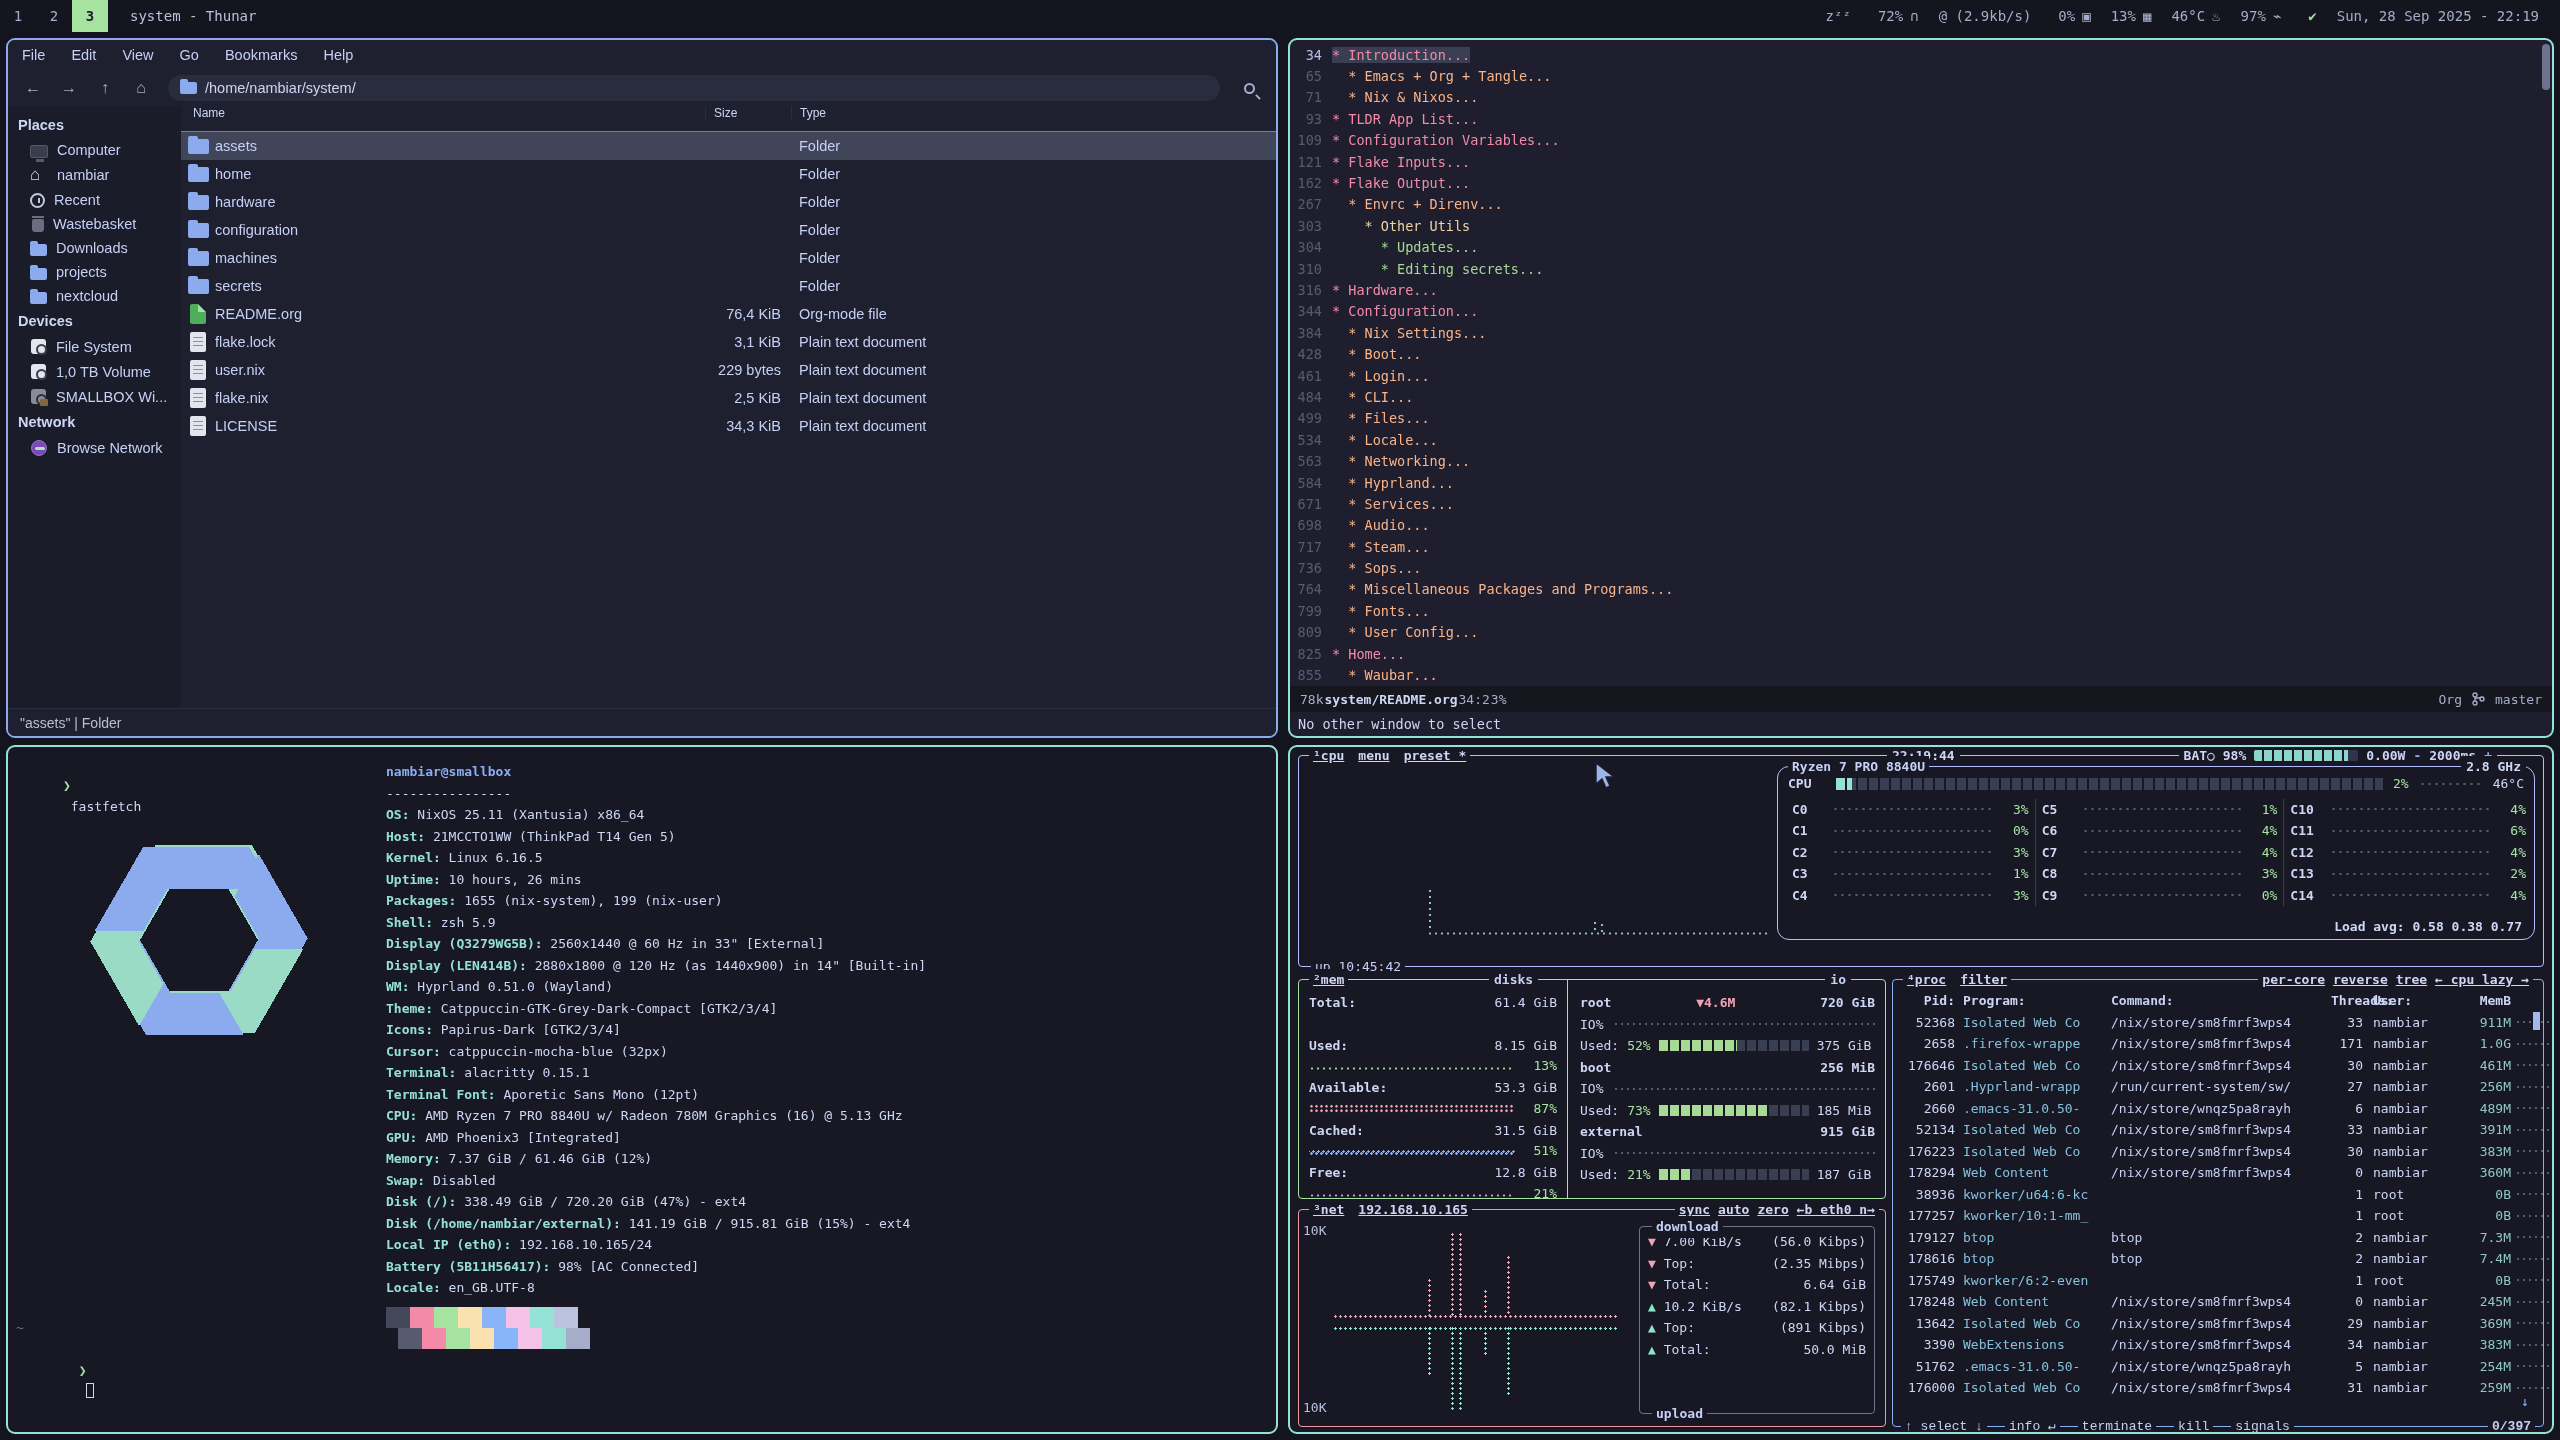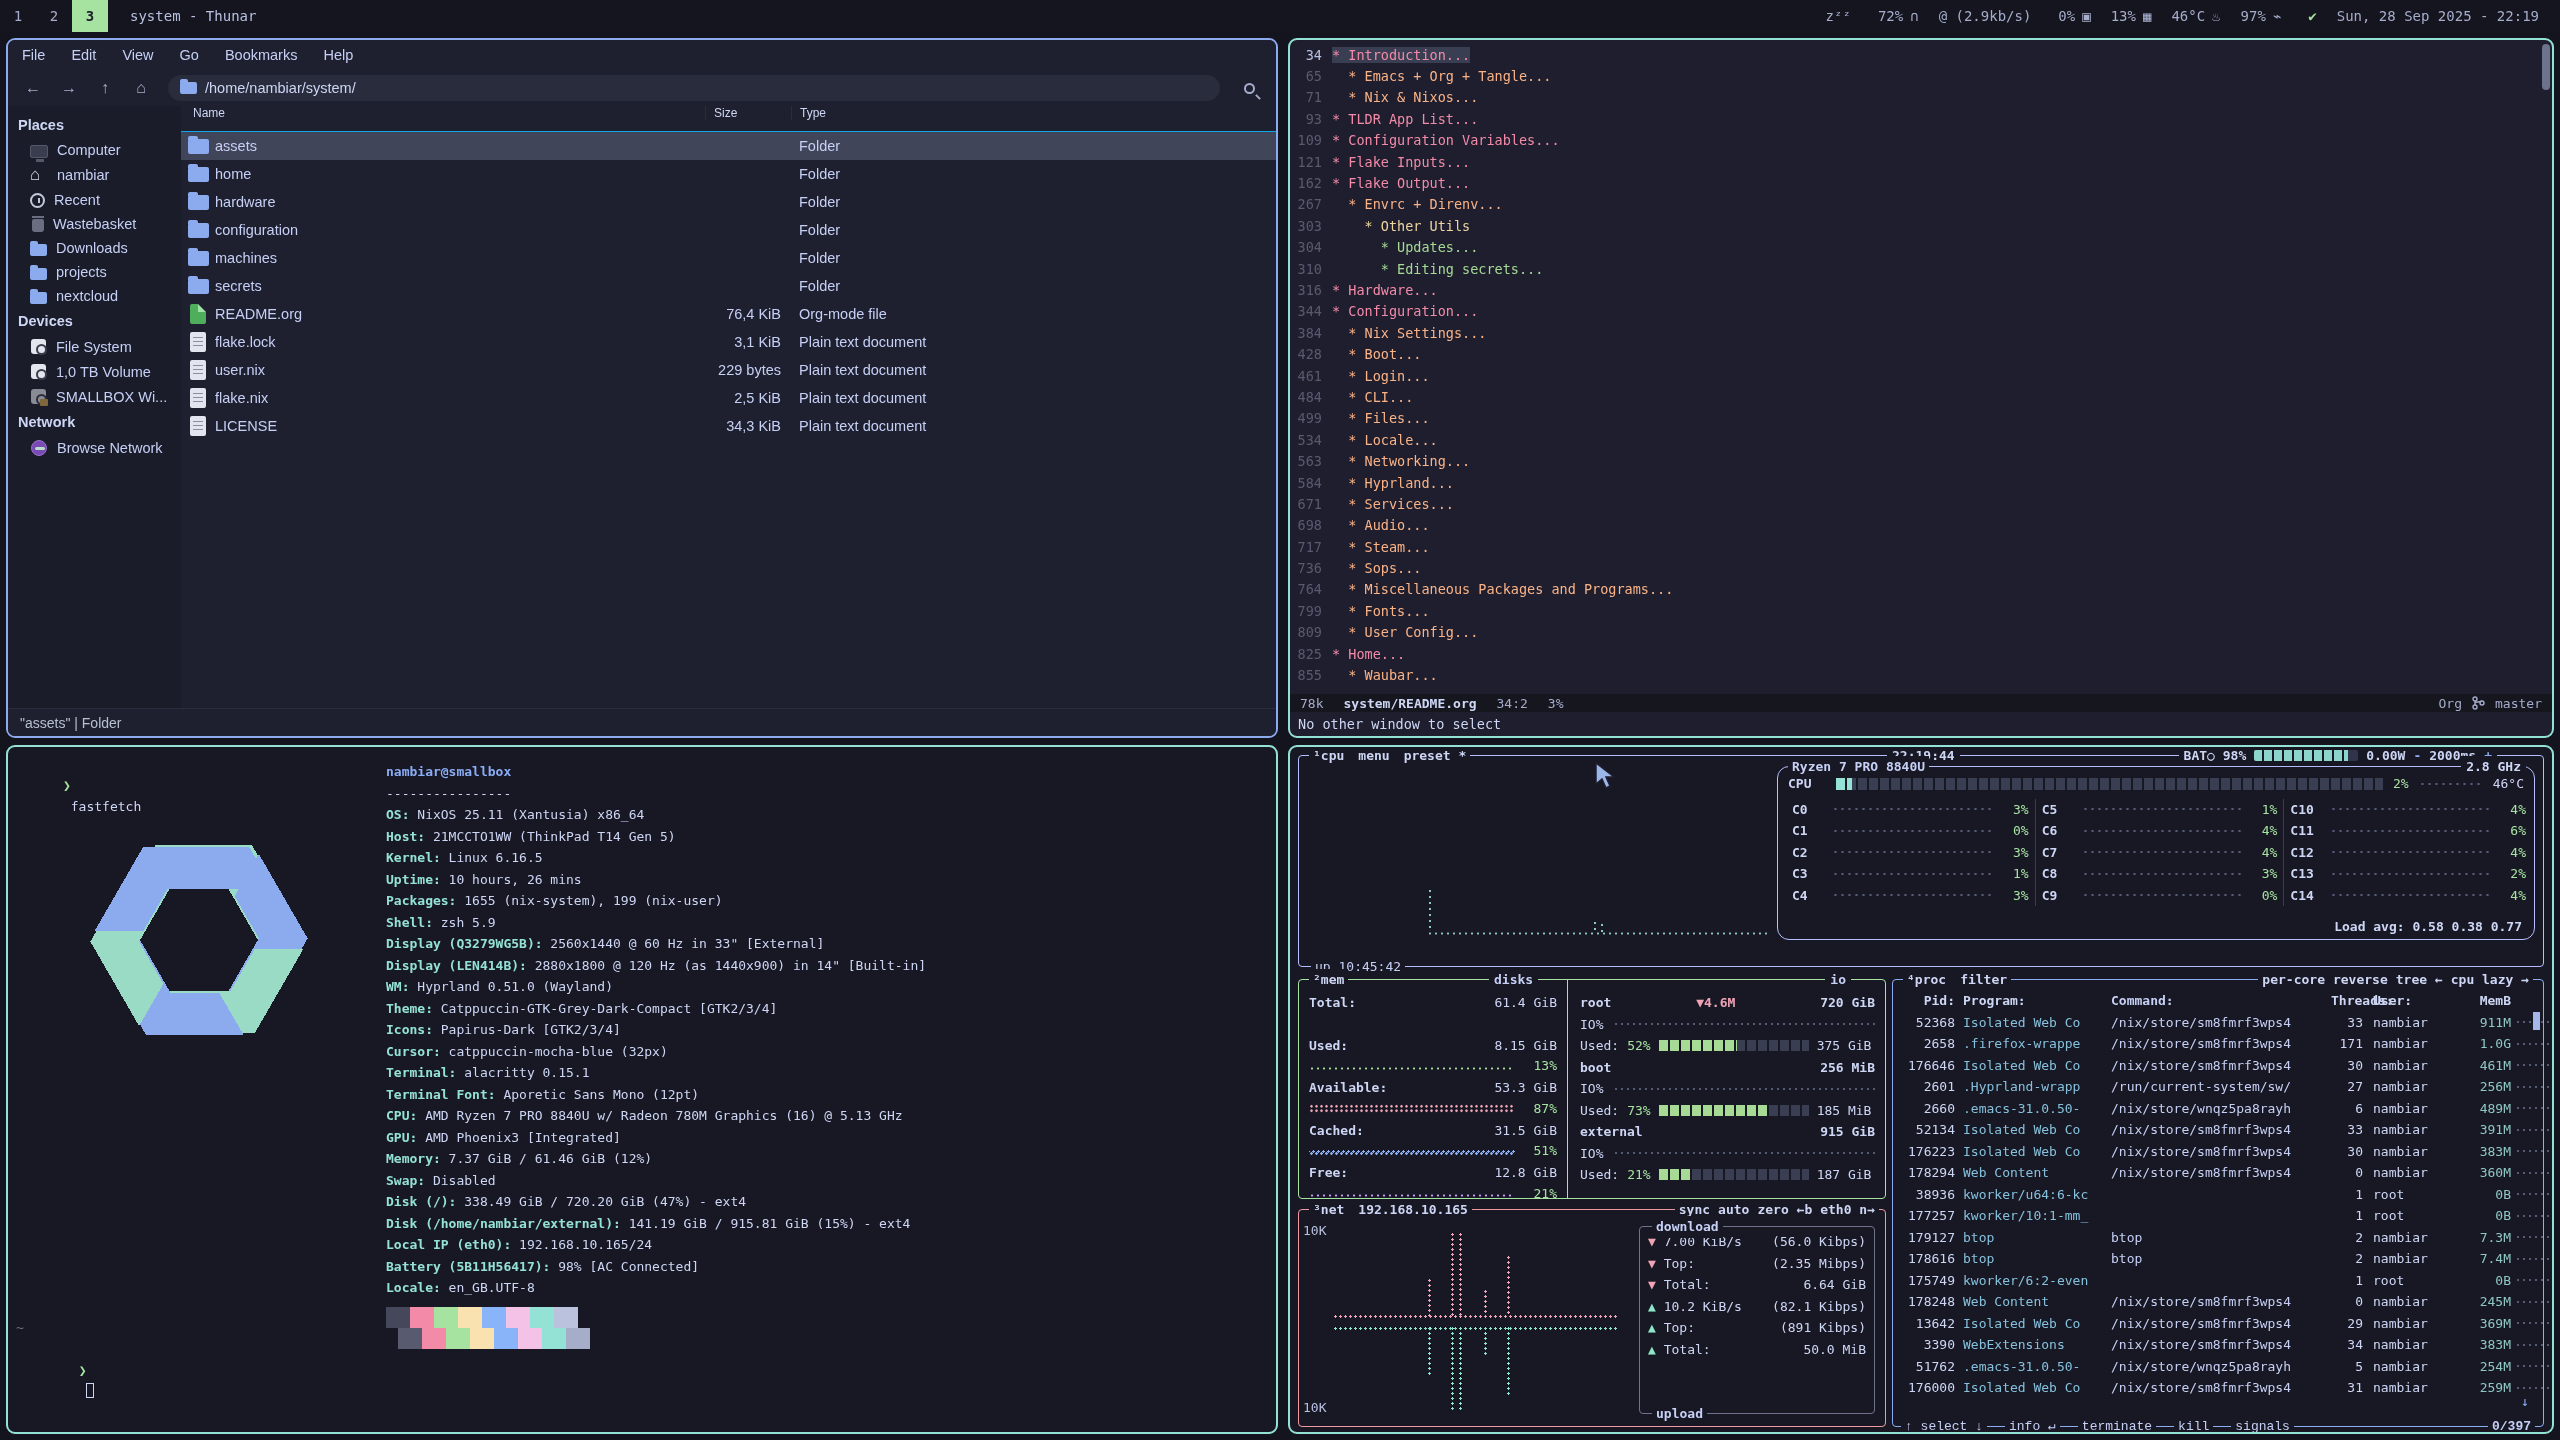--- a/index.html
+++ b/index.html
@@ -94,22 +94,22 @@
   
   .emacs { left:1288px; top:38px; width:1266px; height:700px; background:#1e1e2e;
     font-size:13.5px; color:#cdd6f4; }
   .buf { position:absolute; top:4px; left:0; right:12px; }
   .eline { height:21.4px; display:flex; white-space:pre; align-items:center; }
   .lnum { width:42px; flex:none; text-align:right; color:#585b70; padding-right:10px; }
   .lnum.cur { color:#b8c0e0; }
   .ltext.l1 { color:#f38ba8; } .ltext.l2 { color:#fab387; }
   .ltext.l3 { color:#eed49f; } .ltext.l4 { color:#a6da95; }
   .ltext.hl { background:#3a3e53; }
-  .modeline { position:absolute; left:0; right:0; bottom:24px; height:18px; background:#16161f;
-    display:flex; align-items:center; padding:0 10px; color:#a5adcb; font-size:13px; gap:20px; }
+  .modeline { position:absolute; left:0; right:0; bottom:24px; height:26px; background:#16161f;
+    display:flex; align-items:center; padding:0 10px; color:#a5adcb; font-size:13px; gap:1px; }
   .ml-file { color:#cdd6f4; font-weight:bold; }
   .ml-right { margin-left:auto; display:flex; gap:10px; align-items:center; }
   .echo { position:absolute; left:0; right:0; bottom:0; height:24px; display:flex;
     align-items:center; padding:0 8px; color:#cdd6f4; font-size:13.5px; }
   .escroll { position:absolute; right:2px; top:4px; width:8px; height:46px;
     background:#6e738d; border-radius:4px; }
 
   
   .term { left:6px; top:745px; width:1272px; height:689px; background:#181825;
     font-size:13px; color:#cdd6f4; line-height:21.5px; }
@@ -139,21 +139,21 @@
   .box-cpu { left:8px; top:8px; right:8px; height:212px; border-color:#b4befe; }
   .box-md  { left:8px; top:232px; width:588px; height:220px; border-color:#a6e3a1; }
   .box-net { left:8px; top:462px; width:588px; height:218px; border-color:#ee99a0; }
   .box-proc{ left:602px; top:232px; right:8px; height:448px; border-color:#8aadf4; }
   .ontop-r { position:absolute; top:-11px; background:#181825; padding:0 5px; font-weight:bold; }
   .clock { left:588px; color:#cdd6f4; }
   .batwrap { right:46px; display:flex; gap:8px; align-items:center; }
   .minibar { width:104px; height:11px; background:#30344a; border-radius:2px; overflow:hidden; }
   .minibar>div { height:100%;
     background:repeating-linear-gradient(90deg,#8bd5ca 0 8px,#181825 8px 10px); }
-  .intbtn { color:#cdd6f4; } .bluekey { color:#8aadf4; font-weight:bold; }
+  .intbtn { color:#cdd6f4;text-decoration:underline; } .bluekey { color:#8aadf4; font-weight:bold; }
   .cpu-inner { position:absolute; left:478px; right:8px; top:10px; bottom:26px;
     border:1px solid #b4befe; border-radius:12px; }
   .cpu-inner .btitle { top:-11px; }
   .freq { right:8px; color:#cdd6f4; }
   .cpurow { display:flex; align-items:center; padding:6px 10px 0 10px; gap:10px; }
   .cpubar { flex:1; height:12px; background:repeating-linear-gradient(90deg,#3a3e53 0 9px,#181825 9px 11px);
     position:relative; }
   .cpubar>div { position:absolute; left:0; top:0; bottom:0;
     background:repeating-linear-gradient(90deg,#94e2d5 0 9px,#181825 9px 11px); }
   .pct { color:#a6e3a1; }

